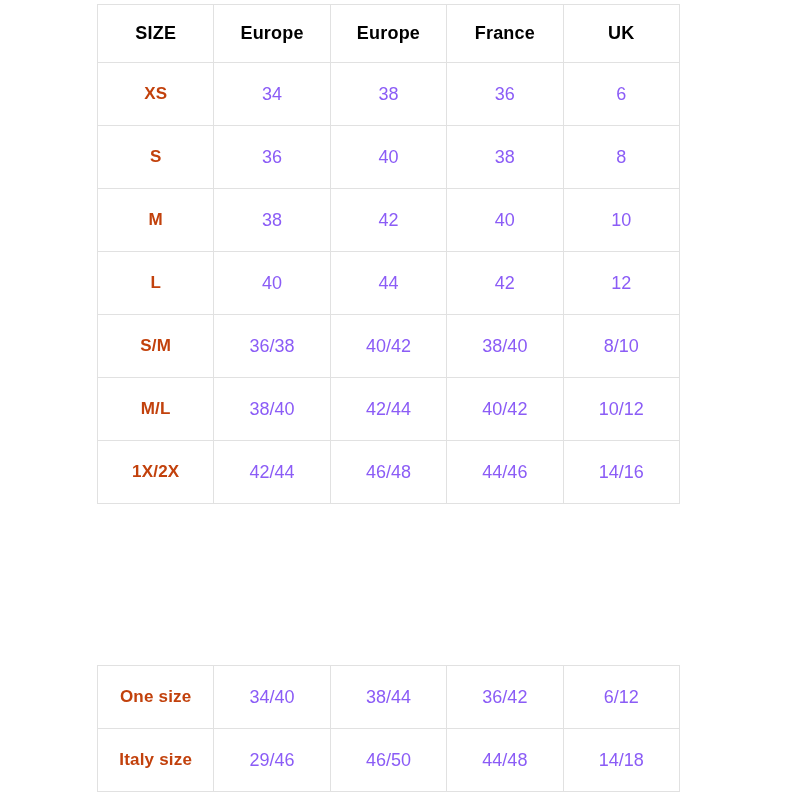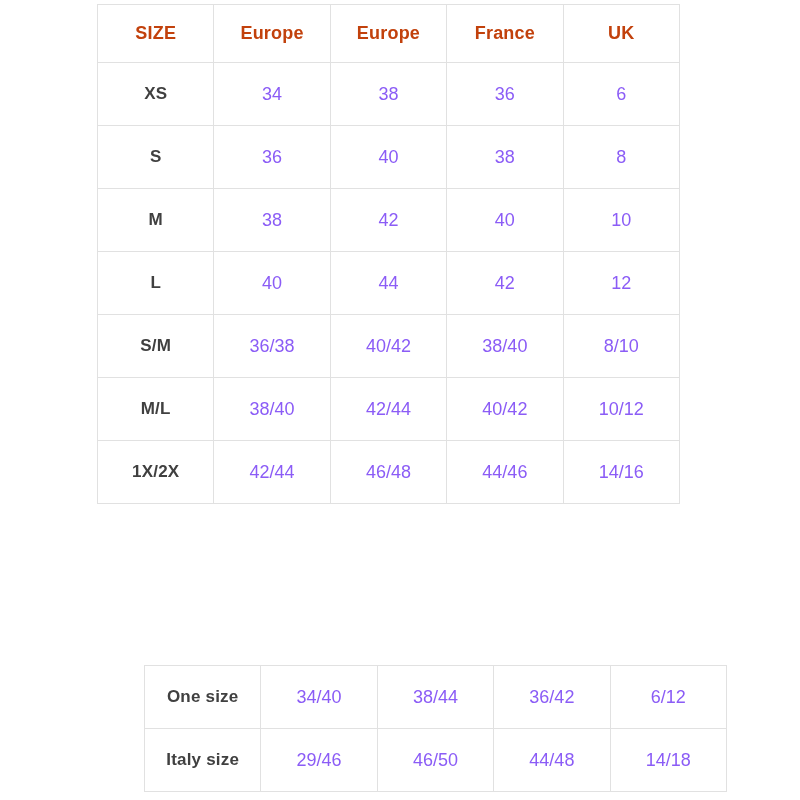--- a/index.html
+++ b/index.html
@@ -17,46 +17,46 @@
   }
   table.size-table {
     position: absolute;
     left: 97px;
     width: 583px;
     border-collapse: collapse;
     table-layout: fixed;
     background: #ffffff;
   }
   table.main-table { top: 4px; }
-  table.extra-table { top: 665px; margin-left: 47px; }
+  table.extra-table { top: 665px; }
   .size-table th,
   .size-table td {
     border: 1px solid #e1e1e1;
     text-align: center;
     vertical-align: middle;
     padding: 0;
     background: #ffffff;
   }
   .size-table th {
     height: 57px;
     font-size: 18px;
     font-weight: bold;
-    color: #c2410c;
+    color: #000000;
     letter-spacing: 0.2px;
   }
   .size-table td {
     height: 62px;
     font-size: 18px;
     font-weight: normal;
     color: #8b5cf6;
   }
   .size-table td.row-label {
     font-size: 17px;
     font-weight: bold;
-    color: #404040;
+    color: #c2410c;
     letter-spacing: 0.2px;
   }
 </style>
 </head>
 <body>
 
 <div class="page">
 
   <table class="size-table main-table">
     <thead>

